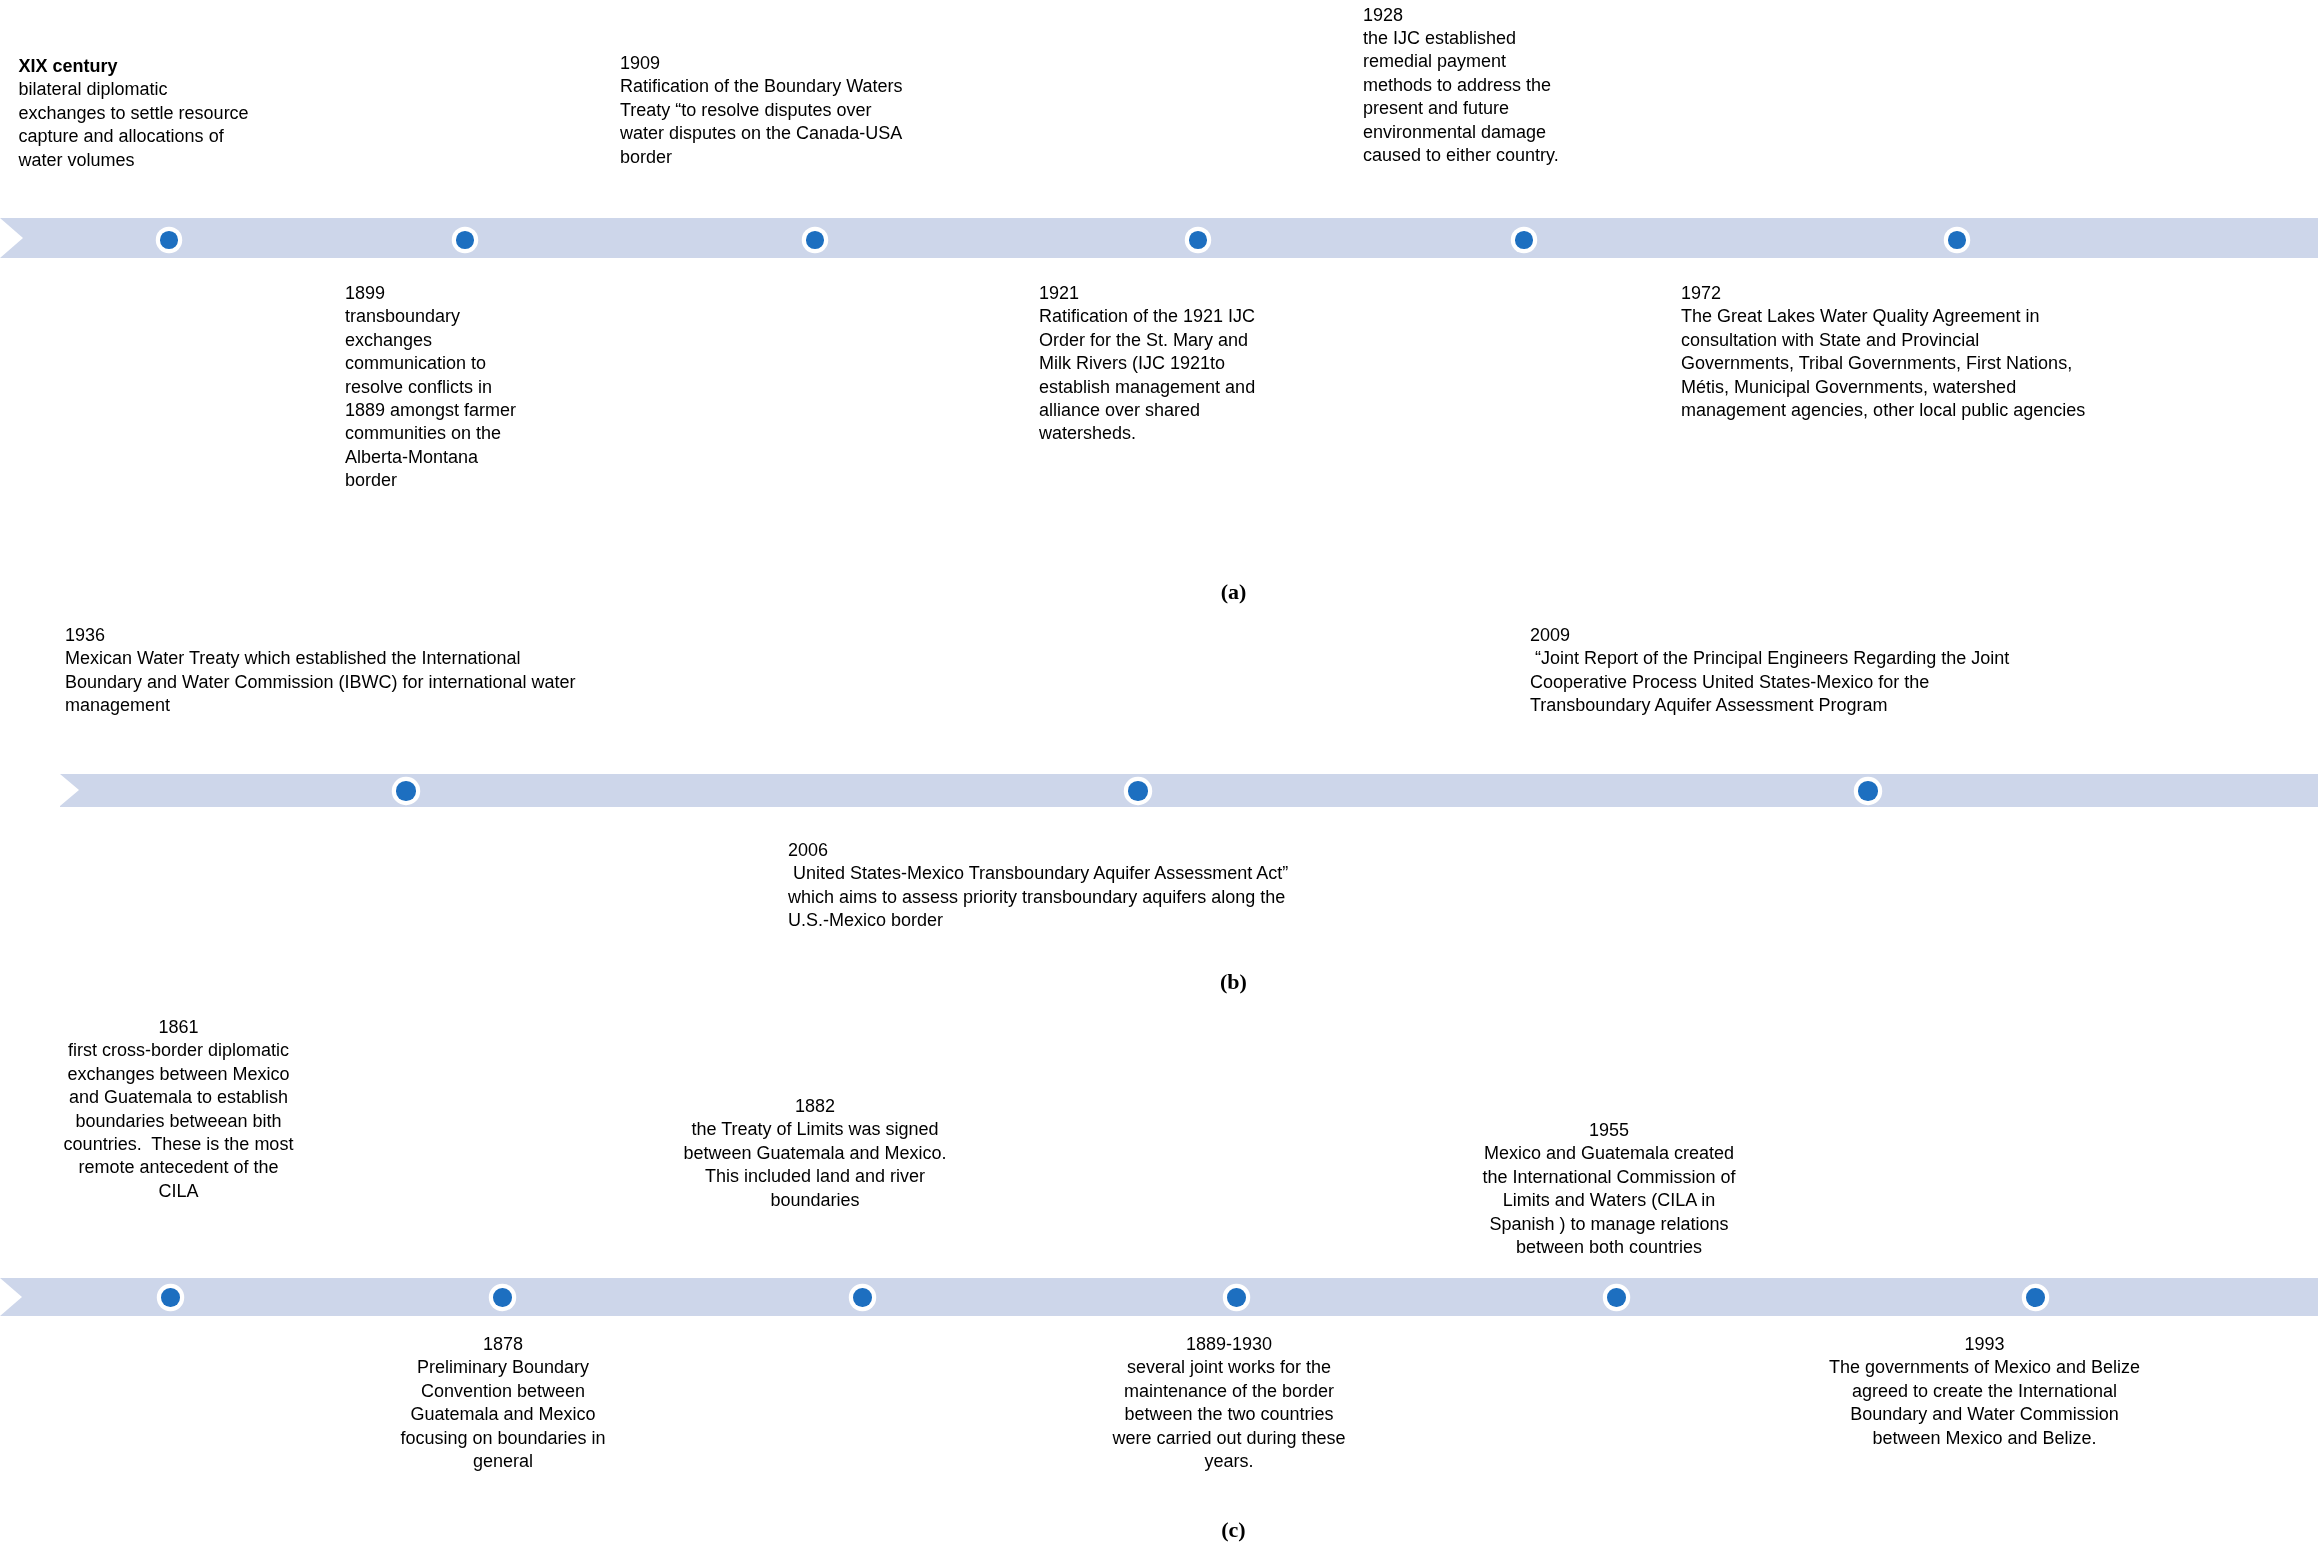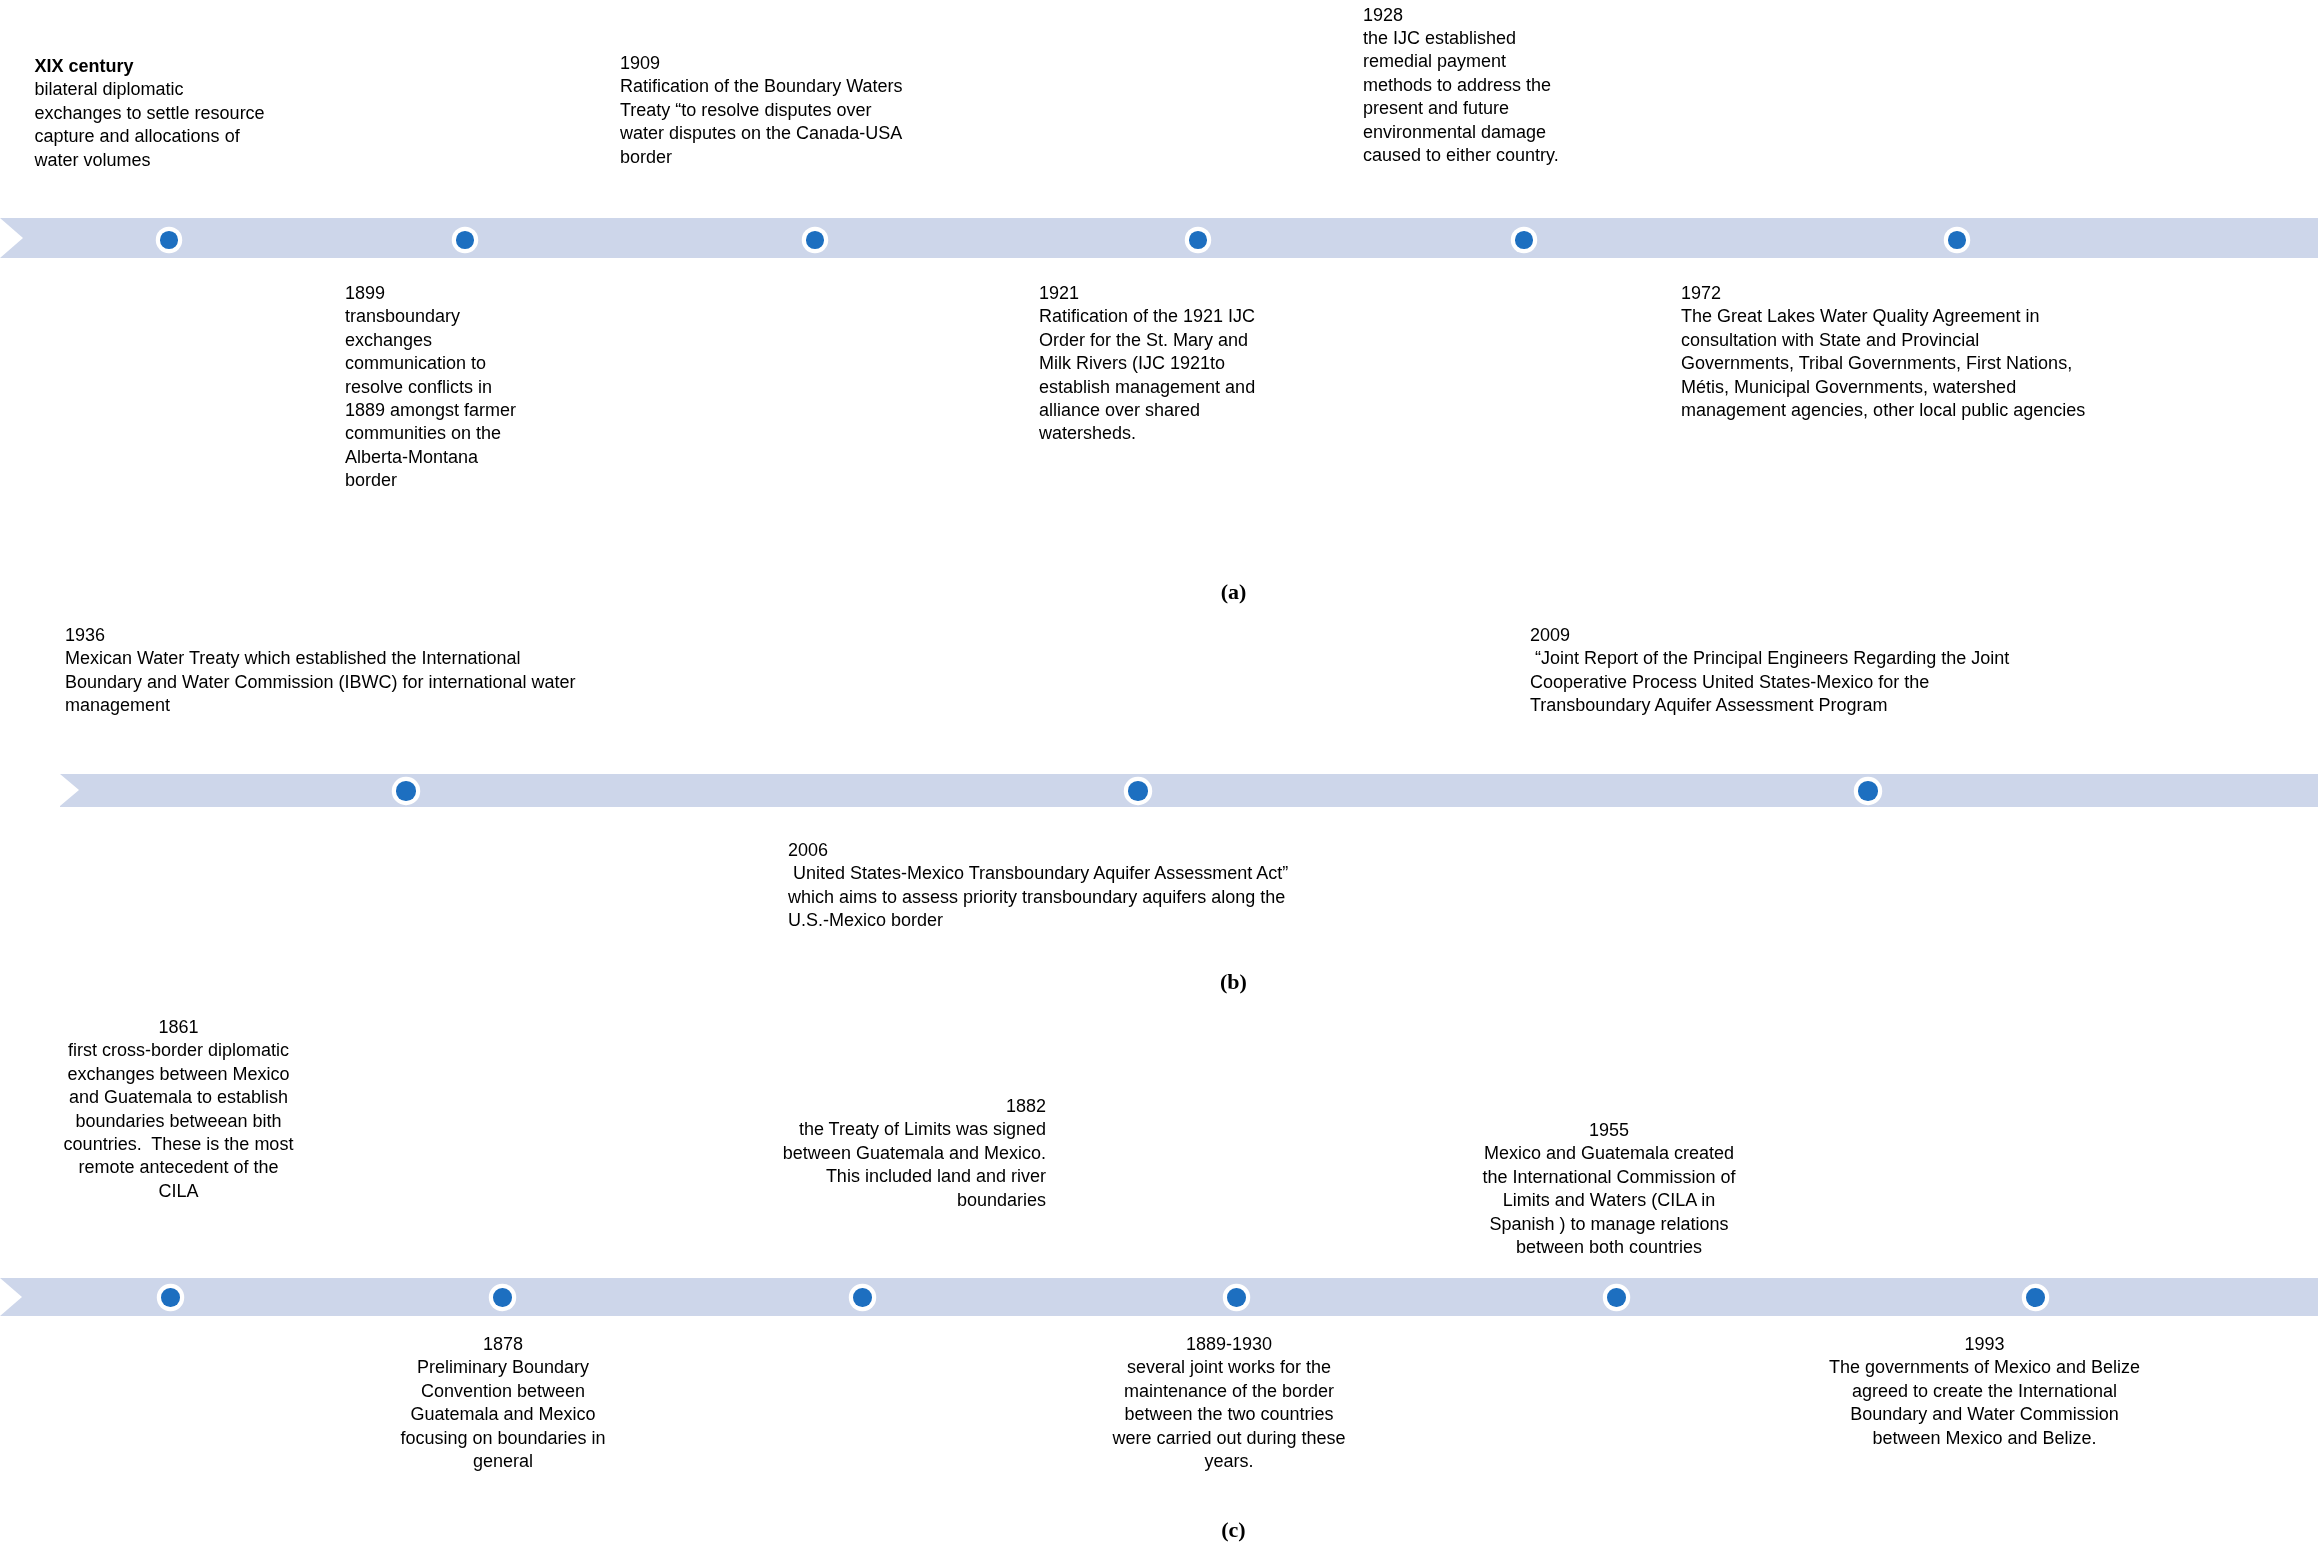--- a/index.html
+++ b/index.html
@@ -61,21 +61,21 @@
     text-align: center;
   }
 </style>
 </head>
 <body>
 
 <div id="canvas">
 
   <div>
 
-    <div class="block b-left bold-yr" style="left:18.5px; top:55px; width:325px; font-size:18px;margin-left:16px;">
+    <div class="block b-left bold-yr" style="left:18.5px; top:55px; width:325px; font-size:18px;">
       <span class="yr" style="font-weight: bold;">XIX century</span>
       <span class="desc">bilateral diplomatic
 exchanges to settle resource
 capture and allocations of
 water volumes</span>
     </div>
 
     <div class="block b-left" style="left:620px; top:52px; width:399px; font-size:18px;">
       <span class="yr">1909</span>
       <span class="desc">Ratification of the Boundary Waters
@@ -185,21 +185,21 @@
       <span class="yr">1861</span>
       <span class="desc">first cross-border diplomatic
 exchanges between Mexico
 and Guatemala to establish
 boundaries betweean bith
 countries.  These is the most
 remote antecedent of the
 CILA</span>
     </div>
 
-    <div class="block b-center" style="left:694px; top:1095px; width:352px; font-size:18px;text-align:right;">
+    <div class="block b-center" style="left:639px; top:1095px; width:352px; font-size:18px;">
       <span class="yr">1882</span>
       <span class="desc">the Treaty of Limits was signed
 between Guatemala and Mexico.
 This included land and river
 boundaries</span>
     </div>
 
     <div class="block b-center" style="left:1426px; top:1075px; width:366px; font-size:18px;margin-top:44px;">
       <span class="yr">1955</span>
       <span class="desc">Mexico and Guatemala created

